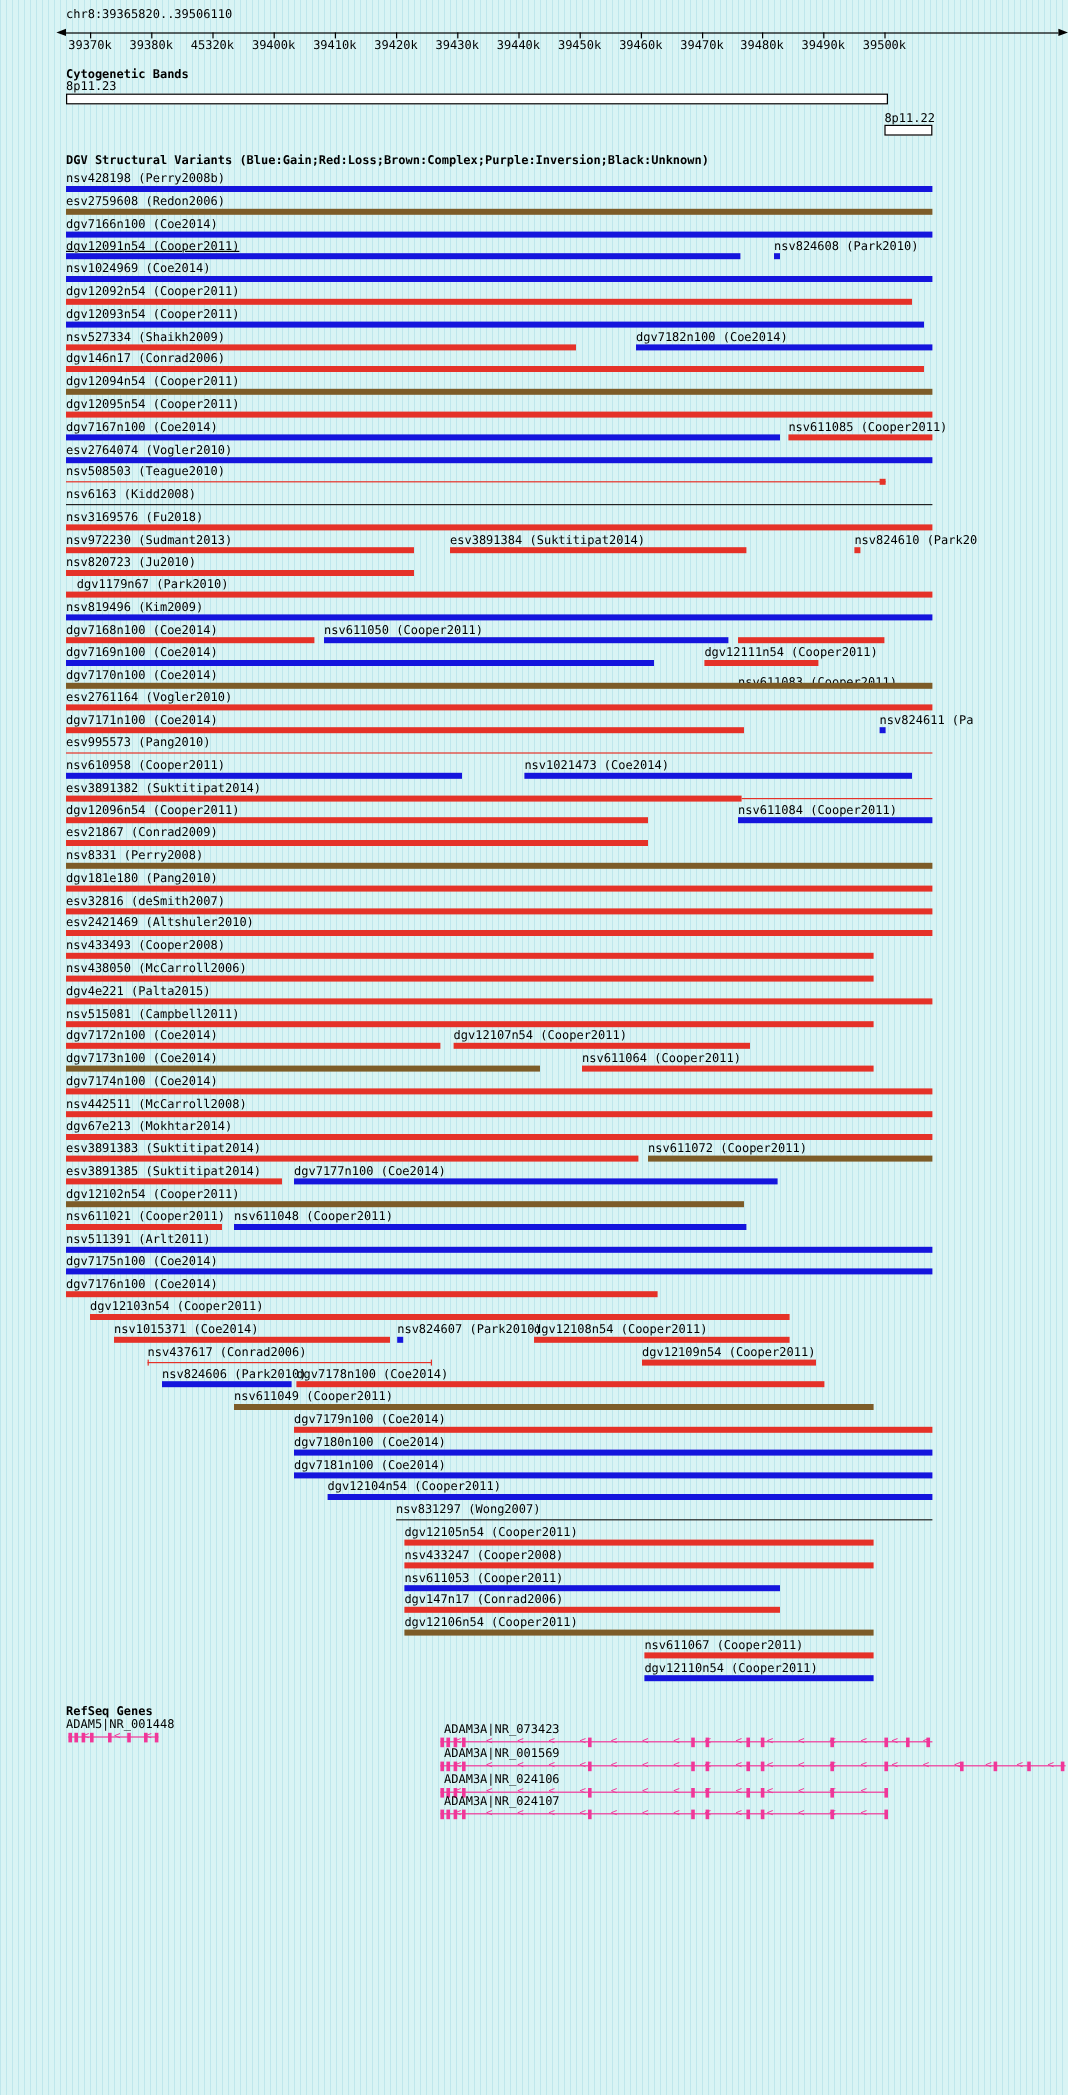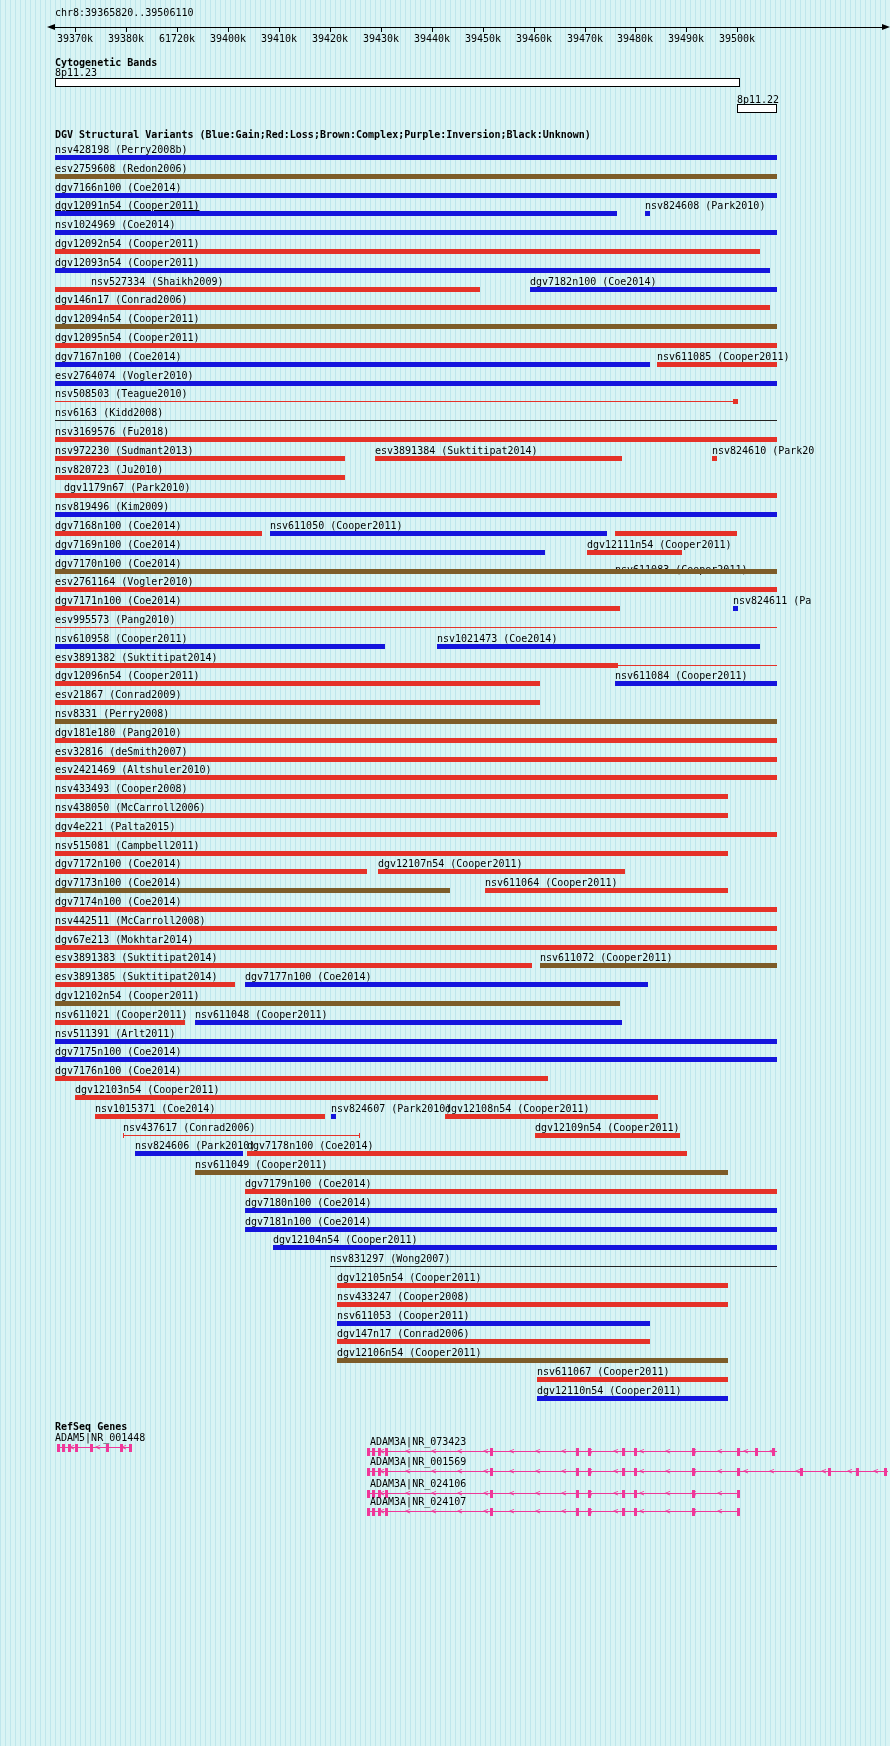--- a/index.html
+++ b/index.html
@@ -22,21 +22,21 @@
   <div class="abs hdr" style="left:55px;top:129px">DGV Structural Variants (Blue:Gain;Red:Loss;Brown:Complex;Purple:Inversion;Black:Unknown)</div>
   <div class="abs hdr" style="left:55px;top:1421px">RefSeq Genes</div>
 <div class="abs" style="left: 55px; top: 27px; width: 827px; height: 1px; background: rgb(0, 0, 0);"></div>
     <div class="abs" style="left: 47px; top: 24px; width: 0px; height: 0px; border-top: 3.5px solid transparent; border-bottom: 3.5px solid transparent; border-right: 8px solid rgb(0, 0, 0);"></div>
     <div class="abs" style="left: 882px; top: 24px; width: 0px; height: 0px; border-top: 3.5px solid transparent; border-bottom: 3.5px solid transparent; border-left: 8px solid rgb(0, 0, 0);"></div>
     <div class="abs" style="left: 75px; top: 27px; width: 1px; height: 5px; background: rgb(0, 0, 0);"></div>
     <div class="abs lbl" style="left: 75px; top: 34px; transform: translateX(-50%);">39370k</div>
     <div class="abs" style="left: 126px; top: 27px; width: 1px; height: 5px; background: rgb(0, 0, 0);"></div>
     <div class="abs lbl" style="left: 126px; top: 34px; transform: translateX(-50%);">39380k</div>
     <div class="abs" style="left: 177px; top: 27px; width: 1px; height: 5px; background: rgb(0, 0, 0);"></div>
-    <div class="abs lbl" style="left: 177px; top: 34px; transform: translateX(-50%);">61720k</div>
+    <div class="abs lbl" style="left: 177px; top: 34px; transform: translateX(-50%);">45320k</div>
     <div class="abs" style="left: 228px; top: 27px; width: 1px; height: 5px; background: rgb(0, 0, 0);"></div>
     <div class="abs lbl" style="left: 228px; top: 34px; transform: translateX(-50%);">39400k</div>
     <div class="abs" style="left: 279px; top: 27px; width: 1px; height: 5px; background: rgb(0, 0, 0);"></div>
     <div class="abs lbl" style="left: 279px; top: 34px; transform: translateX(-50%);">39410k</div>
     <div class="abs" style="left: 330px; top: 27px; width: 1px; height: 5px; background: rgb(0, 0, 0);"></div>
     <div class="abs lbl" style="left: 330px; top: 34px; transform: translateX(-50%);">39420k</div>
     <div class="abs" style="left: 381px; top: 27px; width: 1px; height: 5px; background: rgb(0, 0, 0);"></div>
     <div class="abs lbl" style="left: 381px; top: 34px; transform: translateX(-50%);">39430k</div>
     <div class="abs" style="left: 432px; top: 27px; width: 1px; height: 5px; background: rgb(0, 0, 0);"></div>
     <div class="abs lbl" style="left: 432px; top: 34px; transform: translateX(-50%);">39440k</div>
@@ -65,21 +65,21 @@
     <div class="abs lbl" style="left: 55px; top: 201.4px; text-decoration: underline;">dgv12091n54 (Cooper2011)</div>
     <div class="abs" style="left: 55px; top: 211.4px; width: 562px; height: 5px; background: rgb(21, 21, 221);"></div>
     <div class="abs lbl" style="left: 645px; top: 201.4px;">nsv824608 (Park2010)</div>
     <div class="abs" style="left: 645px; top: 211.4px; width: 5px; height: 5px; background: rgb(21, 21, 221);"></div>
     <div class="abs lbl" style="left: 55px; top: 220.2px;">nsv1024969 (Coe2014)</div>
     <div class="abs" style="left: 55px; top: 230.2px; width: 722px; height: 5px; background: rgb(21, 21, 221);"></div>
     <div class="abs lbl" style="left: 55px; top: 239px;">dgv12092n54 (Cooper2011)</div>
     <div class="abs" style="left: 55px; top: 249px; width: 705px; height: 5px; background: rgb(229, 50, 40);"></div>
     <div class="abs lbl" style="left: 55px; top: 257.8px;">dgv12093n54 (Cooper2011)</div>
     <div class="abs" style="left: 55px; top: 267.8px; width: 715px; height: 5px; background: rgb(21, 21, 221);"></div>
-    <div class="abs lbl" style="left: 55px; top: 276.6px; margin-left: 36px;">nsv527334 (Shaikh2009)</div>
+    <div class="abs lbl" style="left: 55px; top: 276.6px;">nsv527334 (Shaikh2009)</div>
     <div class="abs" style="left: 55px; top: 286.6px; width: 425px; height: 5px; background: rgb(229, 50, 40);"></div>
     <div class="abs lbl" style="left: 530px; top: 276.6px;">dgv7182n100 (Coe2014)</div>
     <div class="abs" style="left: 530px; top: 286.6px; width: 247px; height: 5px; background: rgb(21, 21, 221);"></div>
     <div class="abs lbl" style="left: 55px; top: 295.4px;">dgv146n17 (Conrad2006)</div>
     <div class="abs" style="left: 55px; top: 305.4px; width: 715px; height: 5px; background: rgb(229, 50, 40);"></div>
     <div class="abs lbl" style="left: 55px; top: 314.2px;">dgv12094n54 (Cooper2011)</div>
     <div class="abs" style="left: 55px; top: 324.2px; width: 722px; height: 5px; background: rgb(125, 92, 40);"></div>
     <div class="abs lbl" style="left: 55px; top: 333px;">dgv12095n54 (Cooper2011)</div>
     <div class="abs" style="left: 55px; top: 343px; width: 722px; height: 5px; background: rgb(229, 50, 40);"></div>
     <div class="abs lbl" style="left: 55px; top: 351.8px;">dgv7167n100 (Coe2014)</div>

